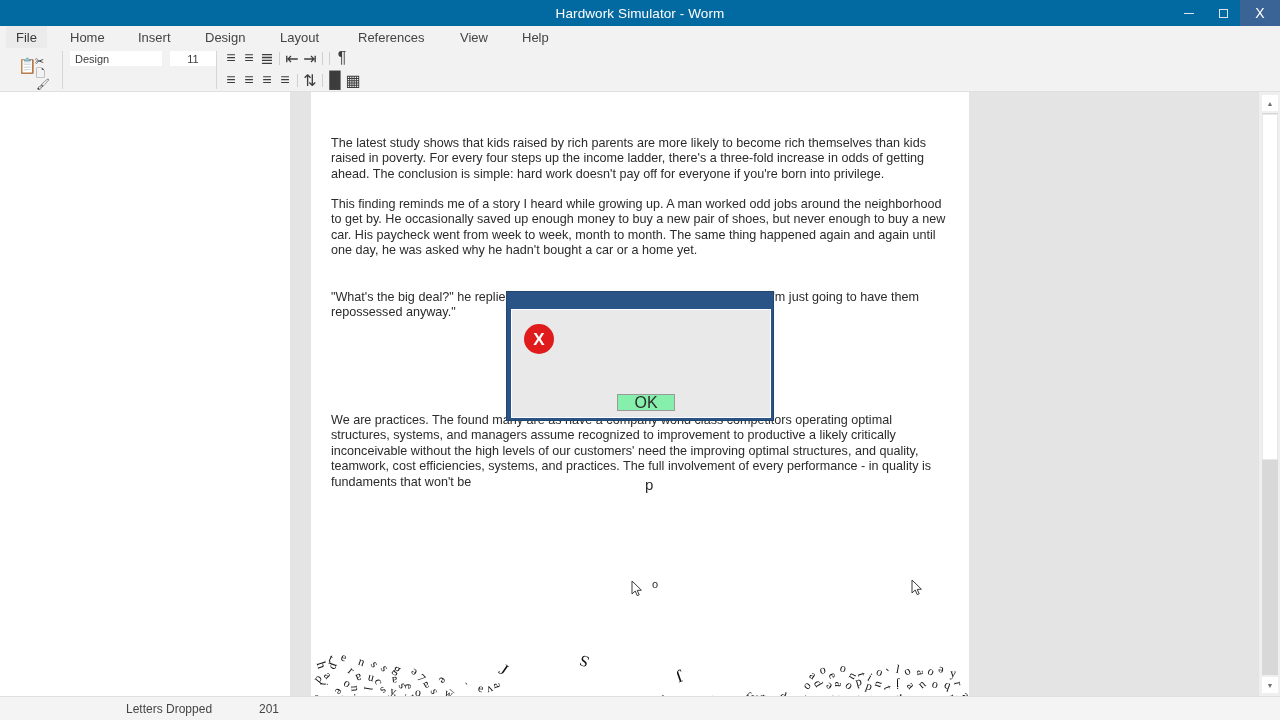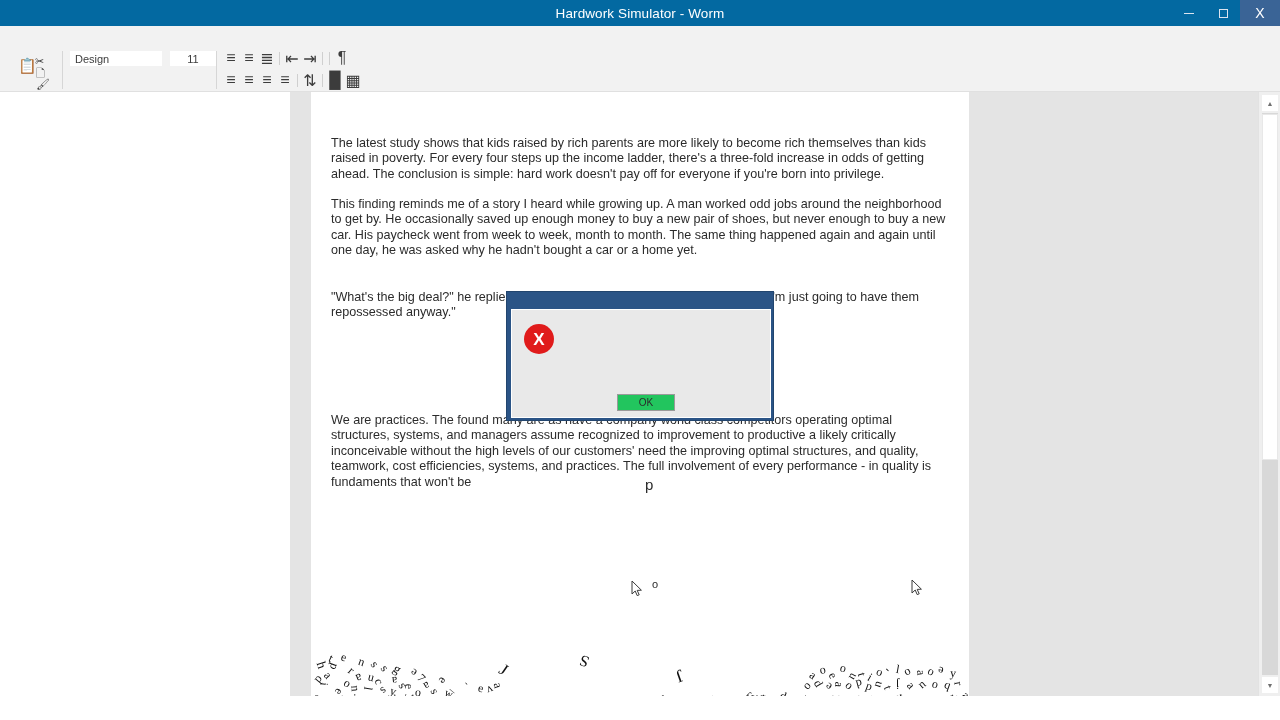--- a/index.html
+++ b/index.html
@@ -103,22 +103,22 @@
     border-radius:50%; background:#e01b1b;
     display:flex; align-items:center; justify-content:center;
     color:#ffffff; font-size:17px; font-weight:bold; line-height:1;
   }
   .modal-msg {
     position:absolute; left:53px; top:28px; width:190px;
     font-size:11px; line-height:14px; color:#1d1d1d;
   }
   .modal-ok {
     position:absolute; left:105px; top:84px; width:58px; height:17px;
-    background:#22c55e; border:1px solid #9a9a9a;
-    font-size:10px; color:#2b2b2b;
+    background:#86efac; border:1px solid #9a9a9a;
+    font-size:16px; color:#2b2b2b;
     display:flex; align-items:center; justify-content:center;
   }
 
   
   .glyph { position:absolute; color:#111111; font-family:"Liberation Serif", serif; white-space:pre; }
   .falling { font-family:"Liberation Sans", sans-serif; color:#2b2b2b; }
 
   
   .cursor { position:absolute; width:12px; height:18px; }
 
@@ -159,20 +159,30 @@
         <span class="win-max-glyph"></span>
       </div>
       <div class="win-btn close">
         <span>X</span>
       </div>
     </div>
   </div>
 
   <div class="ribbon">
 
+    <div class="tabs">
+      <div class="tab file" style="left:6px;">File</div>
+      <div class="tab" style="left:70px;">Home</div>
+      <div class="tab" style="left:138px;">Insert</div>
+      <div class="tab" style="left:205px;">Design</div>
+      <div class="tab" style="left:280px;">Layout</div>
+      <div class="tab" style="left:358px;">References</div>
+      <div class="tab" style="left:460px;">View</div>
+      <div class="tab" style="left:522px;">Help</div>
+    </div>
 
     <div class="ribbon-body">
 
       <div class="grp-clipboard">
         <span class="icon-sm" style="left:10px; top:8px; font-size:15px;">📋</span>
         <span class="icon-sm" style="left:27px; top:6px; font-size:11px;">✂</span>
         <span class="icon-sm" style="left:28px; top:18px; font-size:11px;">🗋</span>
         <span class="icon-sm" style="left:28px; top:29px; font-size:11px;">🖌</span>
       </div>
       <div class="grp-sep" style="left:62px;"></div>
@@ -357,14 +367,18 @@
   <div class="modal">
     <div class="modal-title"></div>
     <div class="modal-body">
       <div class="modal-icon">
         <span>X</span>
       </div>
       <div class="modal-ok">OK</div>
     </div>
   </div>
 
+  <div class="statusbar">
+    <span class="status-label">Letters Dropped</span>
+    <span class="status-value">201</span>
+  </div>
 
 </div>
 
 </body></html>

